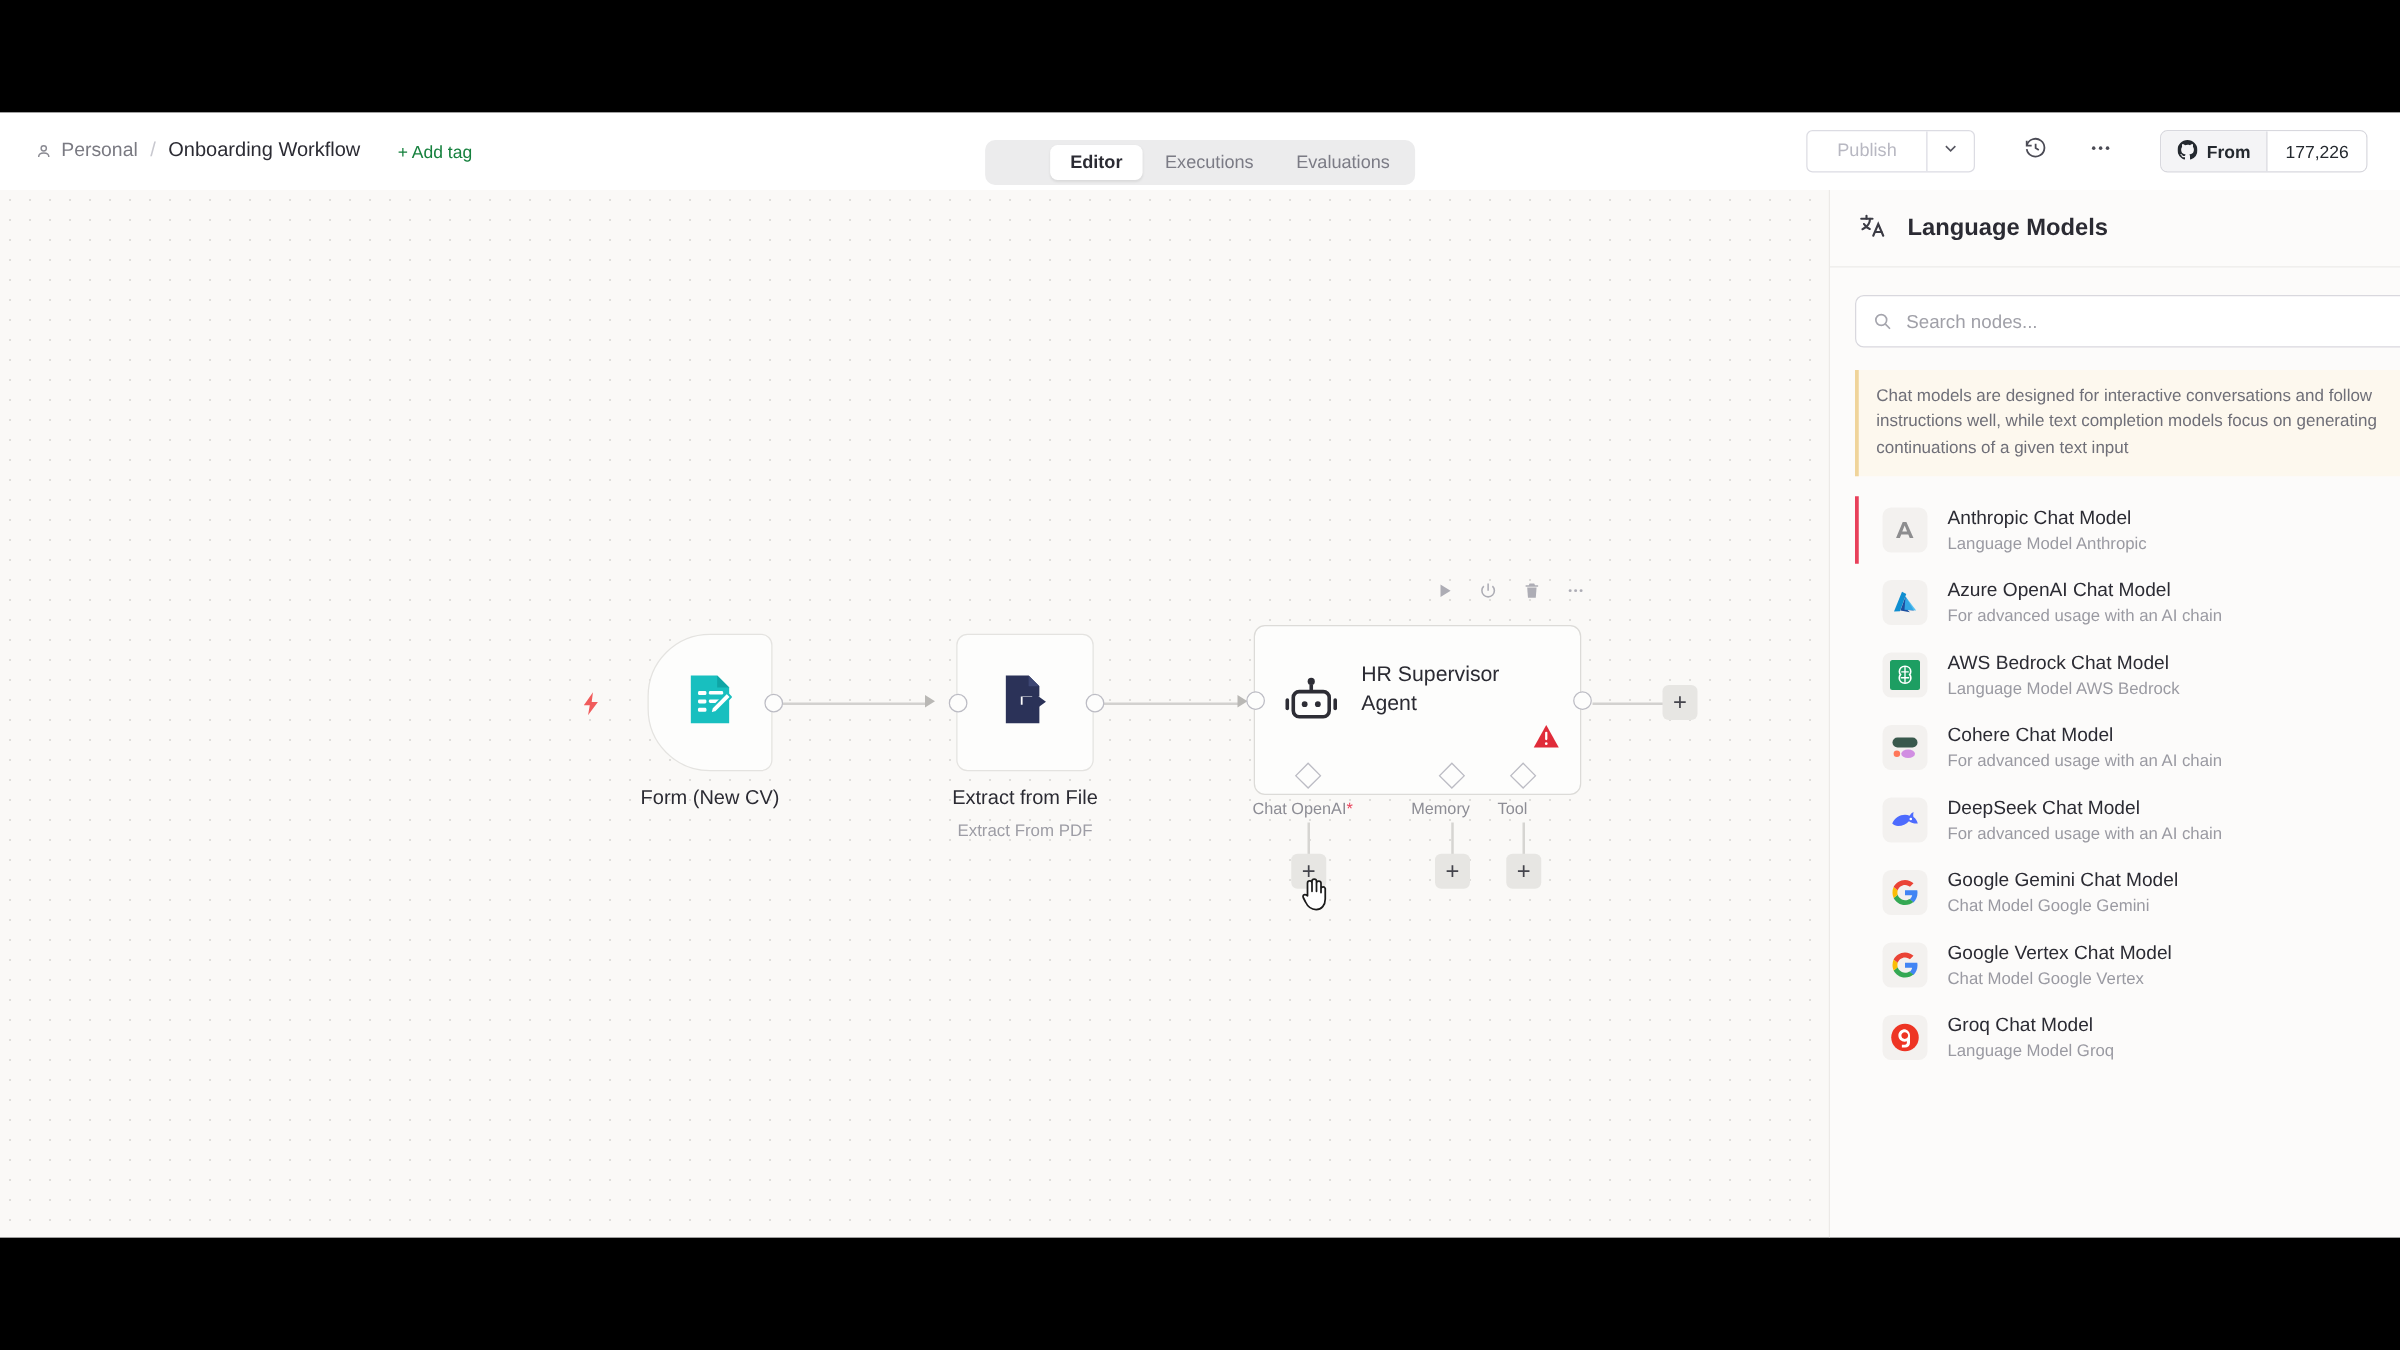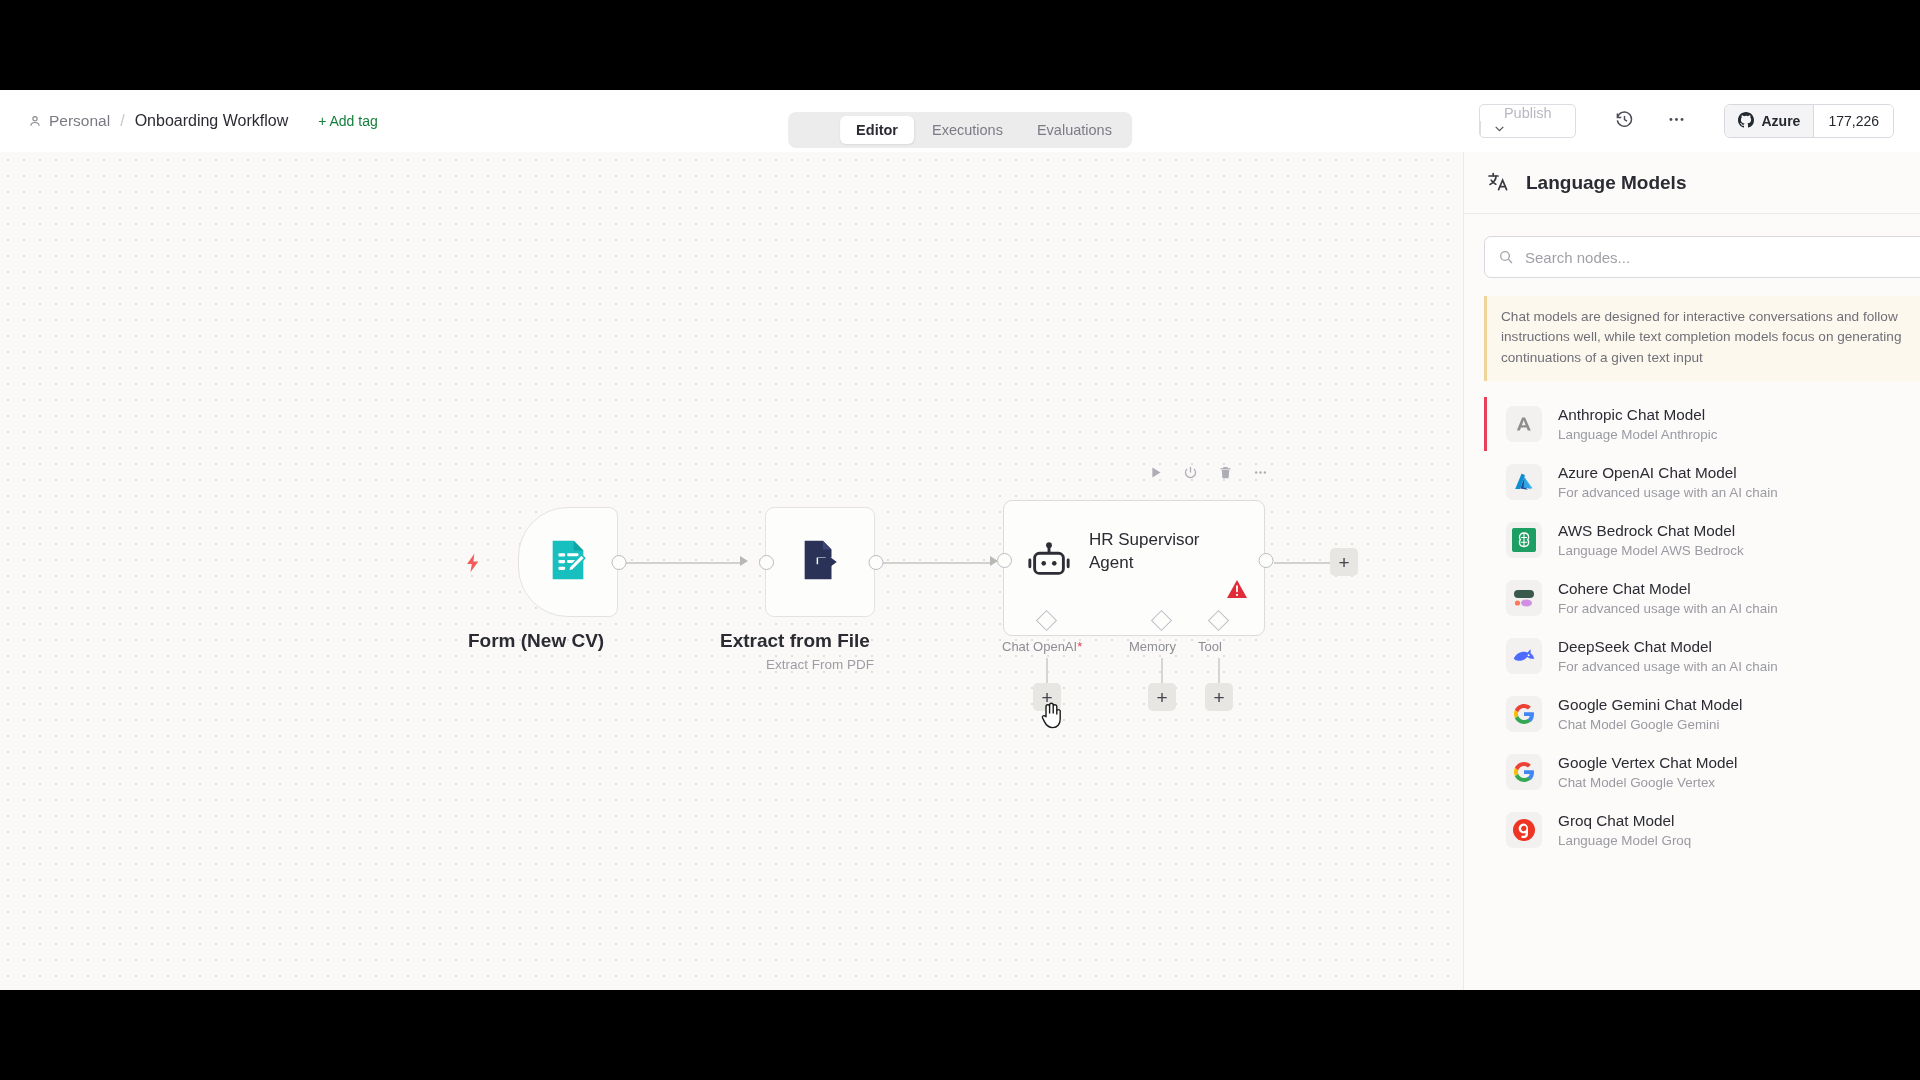--- a/index.html
+++ b/index.html
@@ -13,21 +13,21 @@
             background:#ffffff; display:flex; align-items:center; z-index:40; }
   .breadcrumb { display:flex; align-items:center; margin-left:28px; gap:10px; font-size:15.5px; }
   .bc-person { display:flex; align-items:center; gap:7px; color:#7a7a82; }
   .bc-person svg { display:block; }
   .bc-sep { color:#c8c8cf; font-size:16px; }
   .bc-title { color:#2b2b33; font-size:16px; }
   .add-tag { color:#15803d; font-size:14px; margin-left:20px; cursor:pointer; }
 
   .top-right { margin-left:auto; display:flex; align-items:center; gap:0; padding-right:26px; }
   .publish-group { display:flex; align-items:stretch; border:1px solid #dcdce3; border-radius:5px;
-                   overflow:hidden; height:34px; background:#fff;flex-direction:column; }
+                   overflow:hidden; height:34px; background:#fff; }
   .publish-btn { display:flex; align-items:center; padding:0 24px; color:#b8b8c2; font-size:14.5px; }
   .publish-caret { display:flex; align-items:center; justify-content:center; width:38px;
                    border-left:1px solid #dcdce3; color:#55555f; }
   .icon-btn { width:40px; height:34px; display:flex; align-items:center; justify-content:center;
               color:#4b4b55; cursor:pointer; }
   .t-gap1 { width:28px; }
   .t-gap2 { width:12px; }
   .t-gap3 { width:28px; }
   .star-group { display:flex; align-items:stretch; height:34px; border:1px solid #d8d8de;
                 border-radius:6px; overflow:hidden; }
@@ -44,21 +44,21 @@
                 box-shadow:0 1px 2px rgba(0,0,0,.08);margin-left:48px; }
 
   
   .canvas { position:absolute; left:0; top:62px; width:1463px; height:838px;
             background-color:#faf9f7;
             background-image:radial-gradient(#dfdedb 1.1px, transparent 1.1px);
             background-size:16px 16px; background-position:0 0; overflow:hidden; }
 
   .node { position:absolute; background:#fdfdfc; border:1px solid #e4e3e0; border-radius:9px; }
   .node-sel { border-color:#dcdbd8; }
-  .node-label { position:absolute; text-align:left; font-size:19px; color:#2b2b33; font-weight:bold; }
+  .node-label { position:absolute; text-align:center; font-size:16px; color:#2b2b33; font-weight:normal; }
   .node-sub { position:absolute; text-align:center; font-size:13.5px; color:#9d9da5; }
 
   .port { position:absolute; width:15px; height:15px; border-radius:50%; background:#fdfdfc;
           border:1.6px solid #bcbcc4; }
   .edge { position:absolute; height:1.6px; background:#d2d1cf; }
   .arrow { position:absolute; width:0; height:0; border-left:8px solid #b9b8b5;
            border-top:5.5px solid transparent; border-bottom:5.5px solid transparent; }
 
   .diamond { position:absolute; width:15px; height:15px; background:#fdfdfc;
              border:1.6px solid #bcbcc4; transform:rotate(45deg); }
@@ -158,21 +158,21 @@
         </span>
       </div>
       <div class="t-gap3"></div>
       <div class="star-group">
         <div class="star-left">
           <span>
             <svg width="16" height="16" viewBox="0 0 16 16" fill="#24292f">
               <path d="M8 0C3.58 0 0 3.58 0 8c0 3.54 2.29 6.53 5.47 7.59.4.07.55-.17.55-.38 0-.19-.01-.82-.01-1.49-2.01.37-2.53-.49-2.69-.94-.09-.23-.48-.94-.82-1.13-.28-.15-.68-.52-.01-.53.63-.01 1.08.58 1.23.82.72 1.21 1.87.87 2.33.66.07-.52.28-.87.51-1.07-1.78-.2-3.64-.89-3.64-3.95 0-.87.31-1.59.82-2.15-.08-.2-.36-1.02.08-2.12 0 0 .67-.21 2.2.82a7.4 7.4 0 0 1 2-.27c.68 0 1.36.09 2 .27 1.53-1.04 2.2-.82 2.2-.82.44 1.1.16 1.92.08 2.12.51.56.82 1.27.82 2.15 0 3.07-1.87 3.75-3.65 3.95.29.25.54.73.54 1.48 0 1.07-.01 1.93-.01 2.2 0 .21.15.46.55.38A8.01 8.01 0 0 0 16 8c0-4.42-3.58-8-8-8Z"></path>
             </svg>
           </span>
-          <span>Azure</span>
+          <span>From</span>
         </div>
         <div class="star-count">177,226</div>
       </div>
     </div>
   </div>
 
   <div class="tabs">
     <div class="tab active">Editor</div>
     <div class="tab">Executions</div>
     <div class="tab">Evaluations</div>

